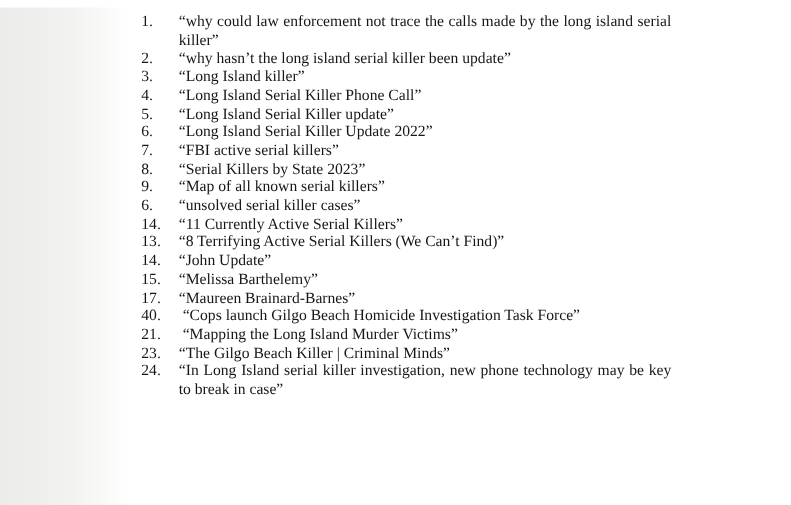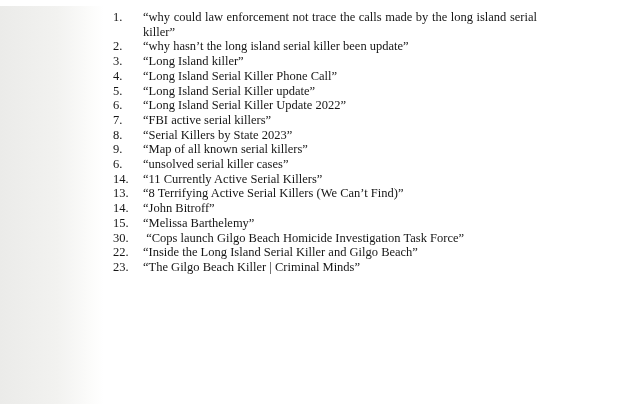--- a/index.html
+++ b/index.html
@@ -111,43 +111,51 @@
         <div class="query-text">“11 Currently Active Serial Killers”</div>
       </div>
 
       <div class="query-item">
         <div class="query-number">13.</div>
         <div class="query-text">“8 Terrifying Active Serial Killers (We Can’t Find)”</div>
       </div>
 
       <div class="query-item">
         <div class="query-number">14.</div>
-        <div class="query-text">“John Bitroff”</div>
+        <div class="query-text">“John Update”</div>
       </div>
 
 
       <div class="query-item">
         <div class="query-number">15.</div>
         <div class="query-text">“Melissa Barthelemy”</div>
       </div>
 
+      <div class="query-item">
+        <div class="query-number">17.</div>
+        <div class="query-text">“Maureen Brainard-Barnes”</div>
+      </div>
 
 
 
       <div class="query-item">
-        <div class="query-number">30.</div>
+        <div class="query-number">40.</div>
         <div class="query-text">&nbsp;“Cops launch Gilgo Beach Homicide Investigation Task Force”</div>
       </div>
 
+      <div class="query-item">
+        <div class="query-number">21.</div>
+        <div class="query-text">&nbsp;“Mapping the Long Island Murder Victims”</div>
+      </div>
 
-      <div class="query-item">
-        <div class="query-number">22.</div>
-        <div class="query-text">“Inside the Long Island Serial Killer and Gilgo Beach”</div>
-      </div>
 
       <div class="query-item">
         <div class="query-number">23.</div>
         <div class="query-text">“The Gilgo Beach Killer | Criminal Minds”</div>
       </div>
 
+      <div class="query-item">
+        <div class="query-number">24.</div>
+        <div class="query-text">“In Long Island serial killer investigation, new phone technology may be key to break in case”</div>
+      </div>
 
   </div>
 </div>
 
 </body></html>

